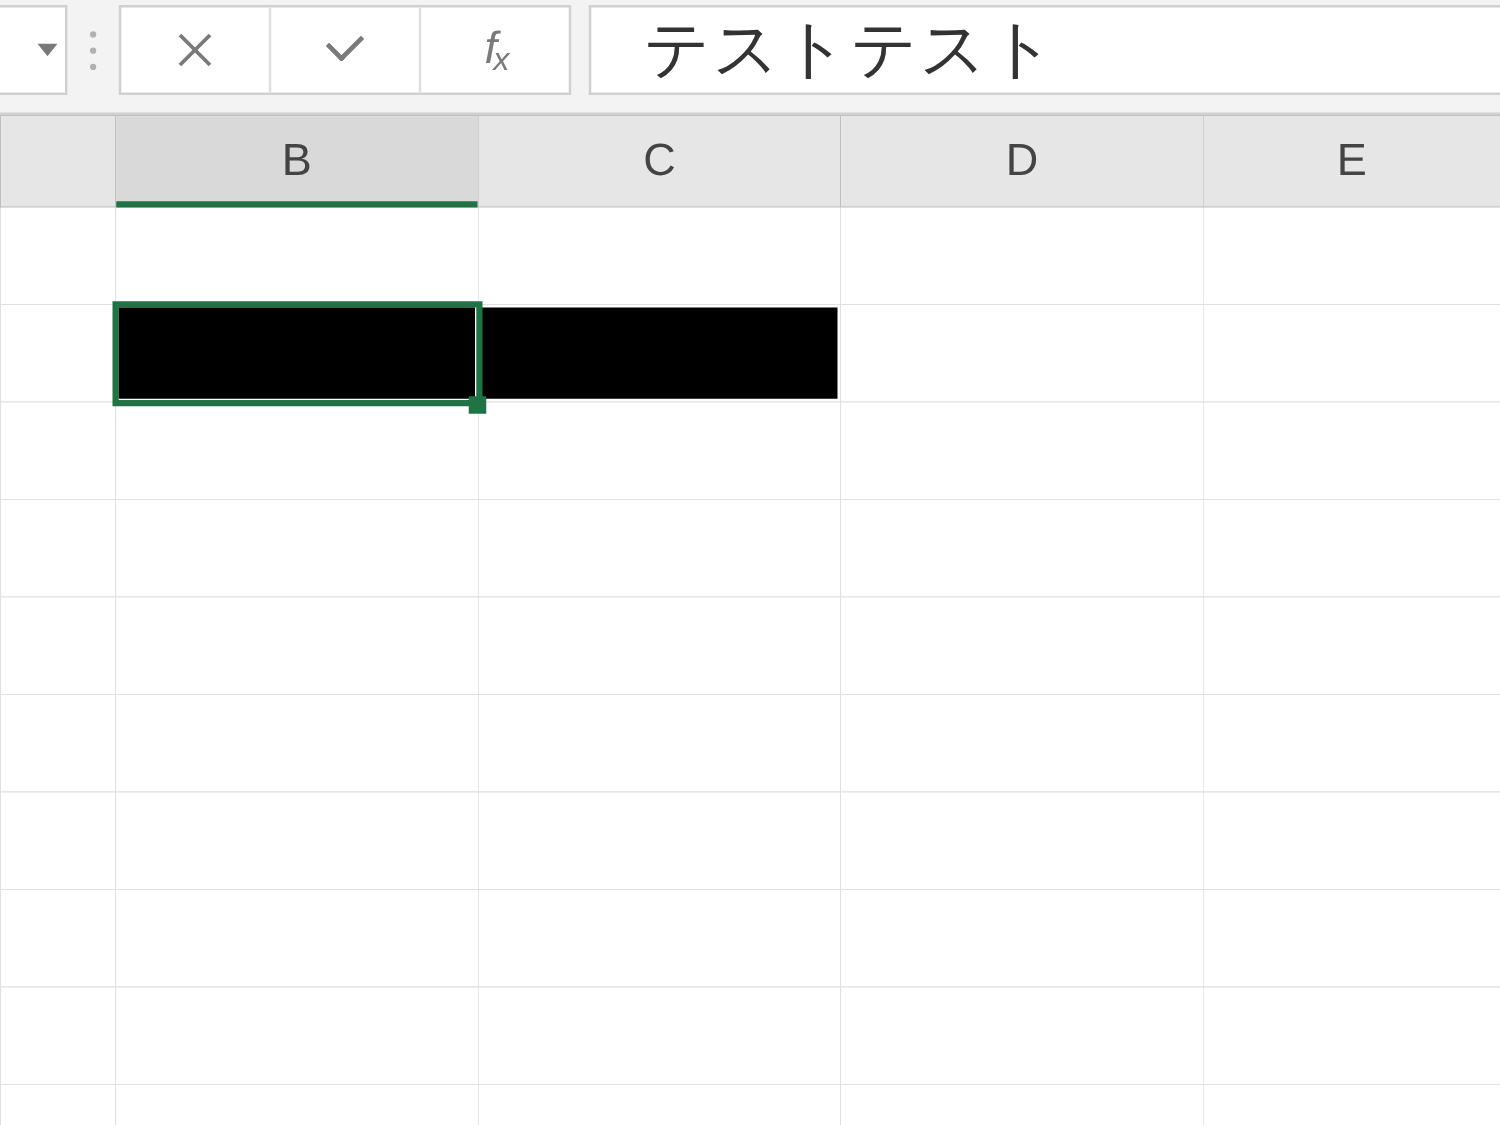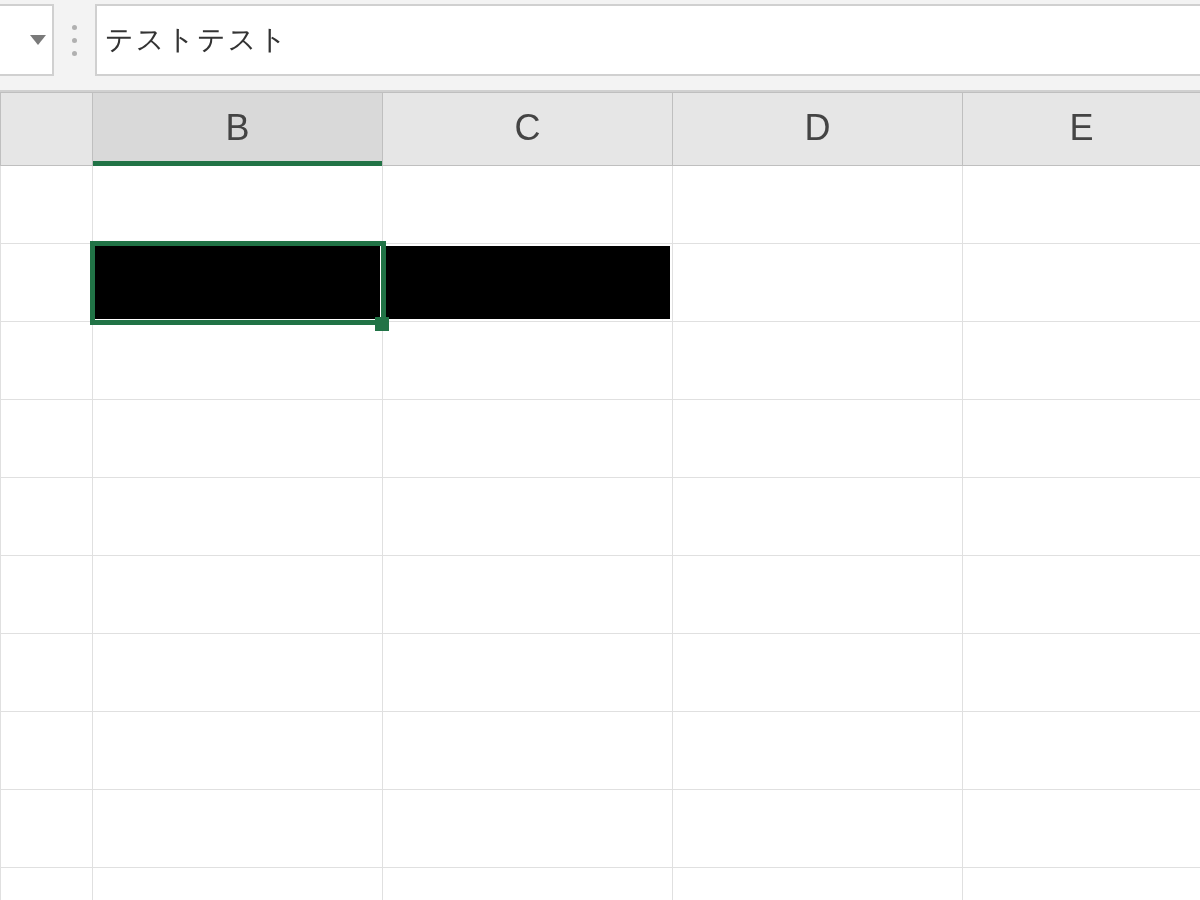--- a/index.html
+++ b/index.html
@@ -147,22 +147,22 @@
   }
 
   
   .formula-bar {
     flex: 1;
     background: #ffffff;
     border: 2px solid var(--border-grey);
     border-right: none;
     display: flex;
     align-items: center;
-    padding-left: 8px;
-    font-size: 28px;
+    padding-left: 42px;
+    font-size: 52px;
     color: var(--text-dark);
     box-sizing: border-box;
     letter-spacing: 2px;
   }
 
   
   .sheet {
     width: 100%;
     border-collapse: collapse;
     table-layout: fixed;
@@ -239,20 +239,38 @@
       <span></span>
       <span class="tri"></span>
     </div>
 
     <div class="dots-divider">
       <span></span>
         <span></span>
         <span></span>
     </div>
 
+    <div class="btn-group">
+
+      <div class="btn">
+        <span class="icon-x"></span>
+        <span></span>
+      </div>
+
+      <div class="btn">
+        <span class="icon-check"></span>
+        <span></span>
+      </div>
+
+      <div class="btn">
+        <span class="icon-fx">
+          <span>f</span><sub>x</sub>
+        </span>
+      </div>
+    </div>
 
     <div class="formula-bar">
       <span>テストテスト</span>
     </div>
 
   </div>
 </div>
 
 <table class="sheet">
   <colgroup>

